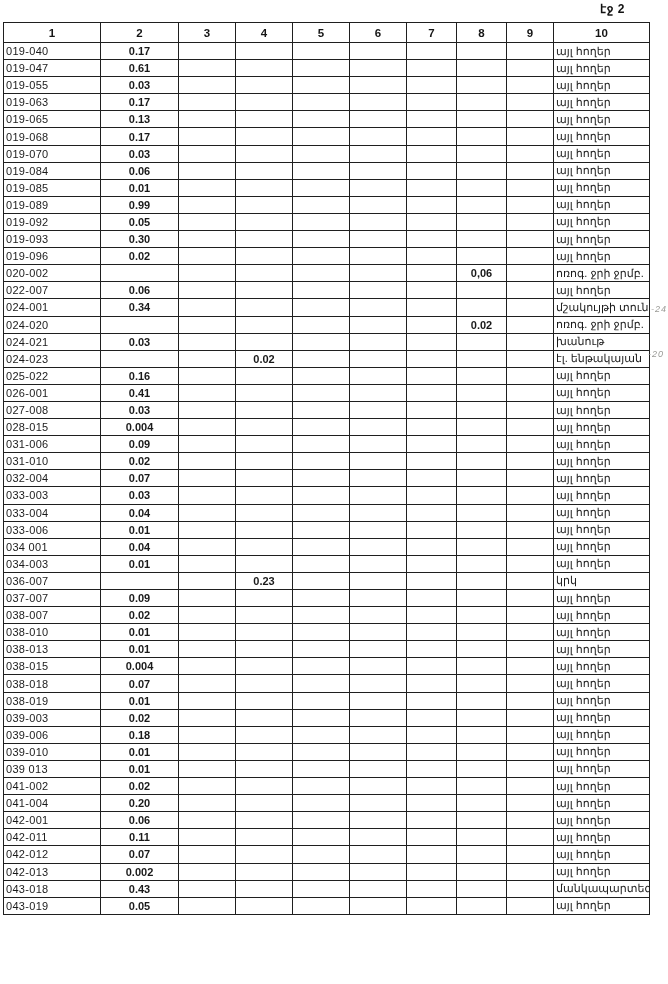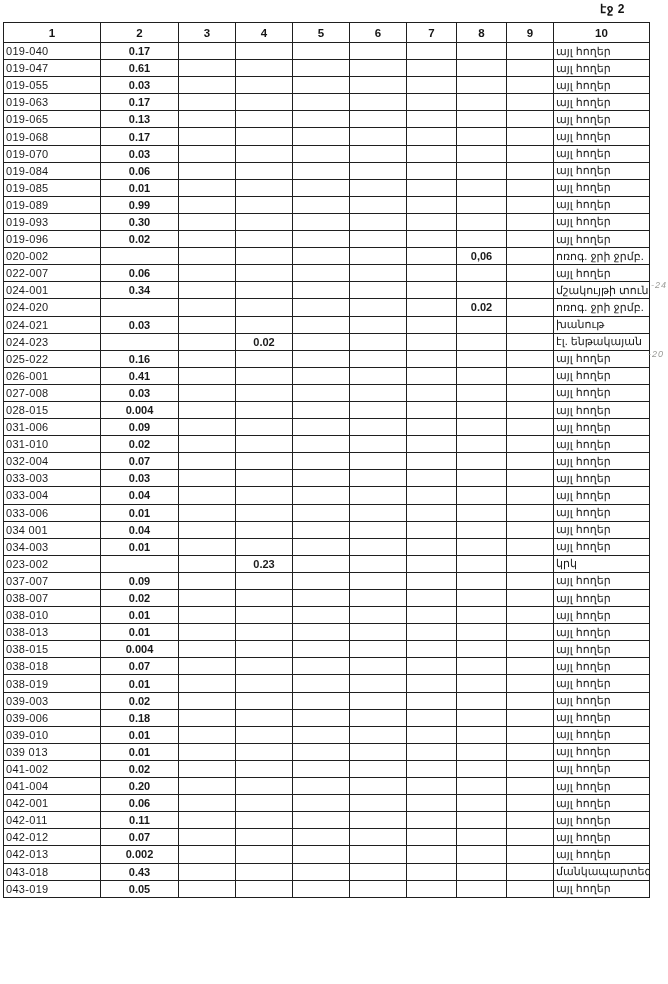--- a/index.html
+++ b/index.html
@@ -79,21 +79,21 @@
   col.w8  { width: 50px; }
   col.w9  { width: 47px; }
   col.w10 { width: 96px; }
   .pencil-note {
     position: absolute;
     font-size: 9px;
     font-style: italic;
     color: #9a9a96;
     letter-spacing: 1px;
   }
-  .pencil-note.n1 { top: 280px; left: 651px; }
+  .pencil-note.n1 { top: 304px; left: 651px; }
   .pencil-note.n2 { top: 349px; left: 648px; }
 </style>
 </head>
 <body>
 
 <div class="page">
 
   <div class="page-label">էջ 2</div>
 
   <table class="grid">
@@ -238,20 +238,32 @@
           <td class="c-num"></td>
           <td class="c-num"></td>
           <td class="c-num"></td>
           <td class="c-num"></td>
           <td class="c-num"></td>
           <td class="c-num"></td>
           <td class="c-num"></td>
           <td class="c-name">այլ հողեր</td>
         </tr>
         <tr>
+          <td class="c-code">019-092</td>
+          <td class="c-num">0.05</td>
+          <td class="c-num"></td>
+          <td class="c-num"></td>
+          <td class="c-num"></td>
+          <td class="c-num"></td>
+          <td class="c-num"></td>
+          <td class="c-num"></td>
+          <td class="c-num"></td>
+          <td class="c-name">այլ հողեր</td>
+        </tr>
+        <tr>
           <td class="c-code">019-093</td>
           <td class="c-num">0.30</td>
           <td class="c-num"></td>
           <td class="c-num"></td>
           <td class="c-num"></td>
           <td class="c-num"></td>
           <td class="c-num"></td>
           <td class="c-num"></td>
           <td class="c-num"></td>
           <td class="c-name">այլ հողեր</td>
@@ -478,21 +490,21 @@
           <td class="c-num"></td>
           <td class="c-num"></td>
           <td class="c-num"></td>
           <td class="c-num"></td>
           <td class="c-num"></td>
           <td class="c-num"></td>
           <td class="c-num"></td>
           <td class="c-name">այլ հողեր</td>
         </tr>
         <tr>
-          <td class="c-code">023-002</td>
+          <td class="c-code">036-007</td>
           <td class="c-num"></td>
           <td class="c-num"></td>
           <td class="c-num">0.23</td>
           <td class="c-num"></td>
           <td class="c-num"></td>
           <td class="c-num"></td>
           <td class="c-num"></td>
           <td class="c-num"></td>
           <td class="c-name">կրկ</td>
         </tr>

